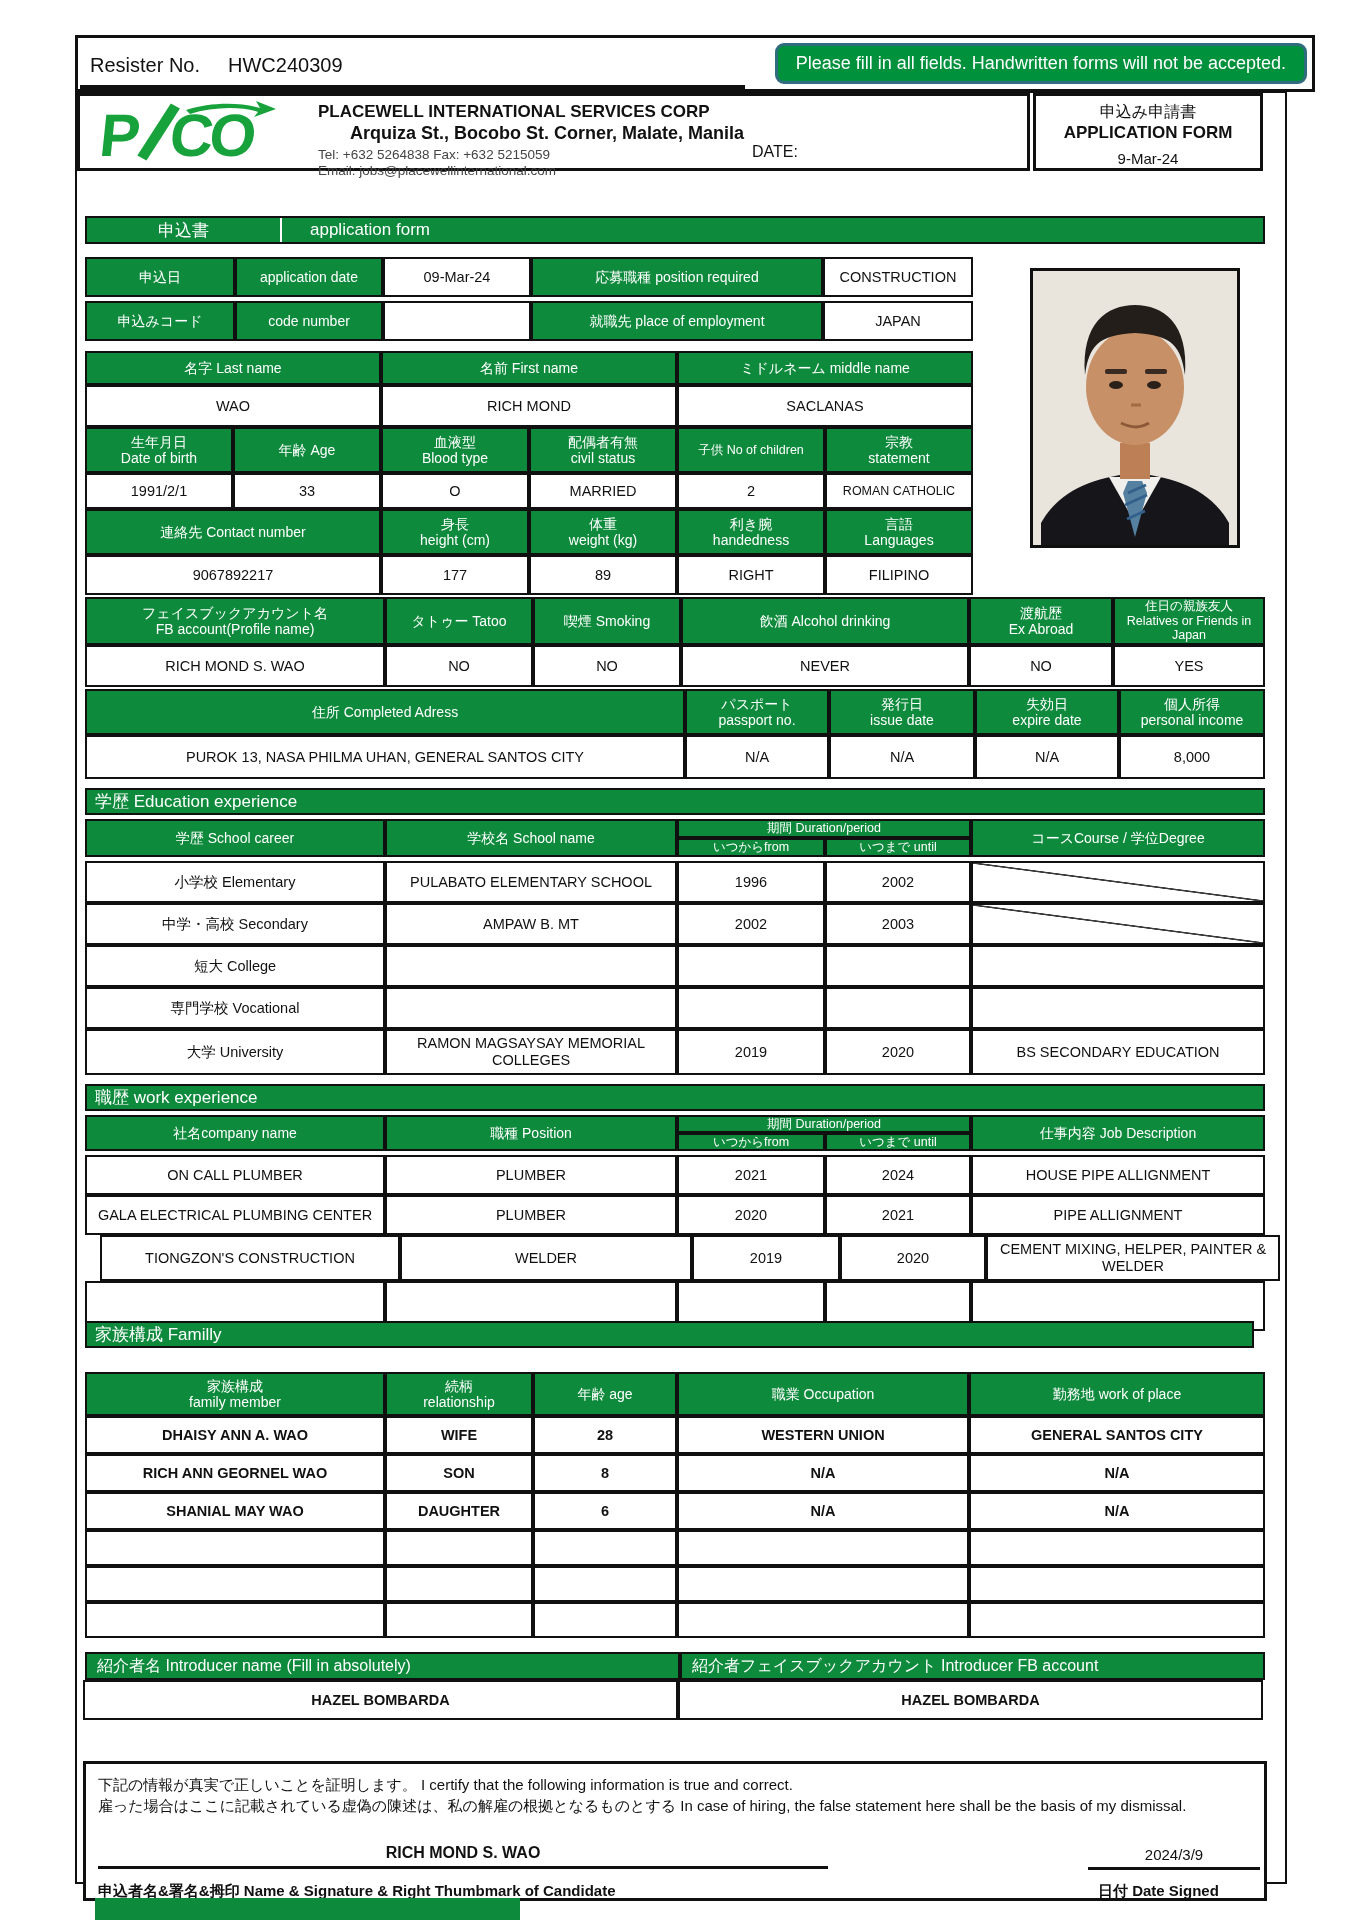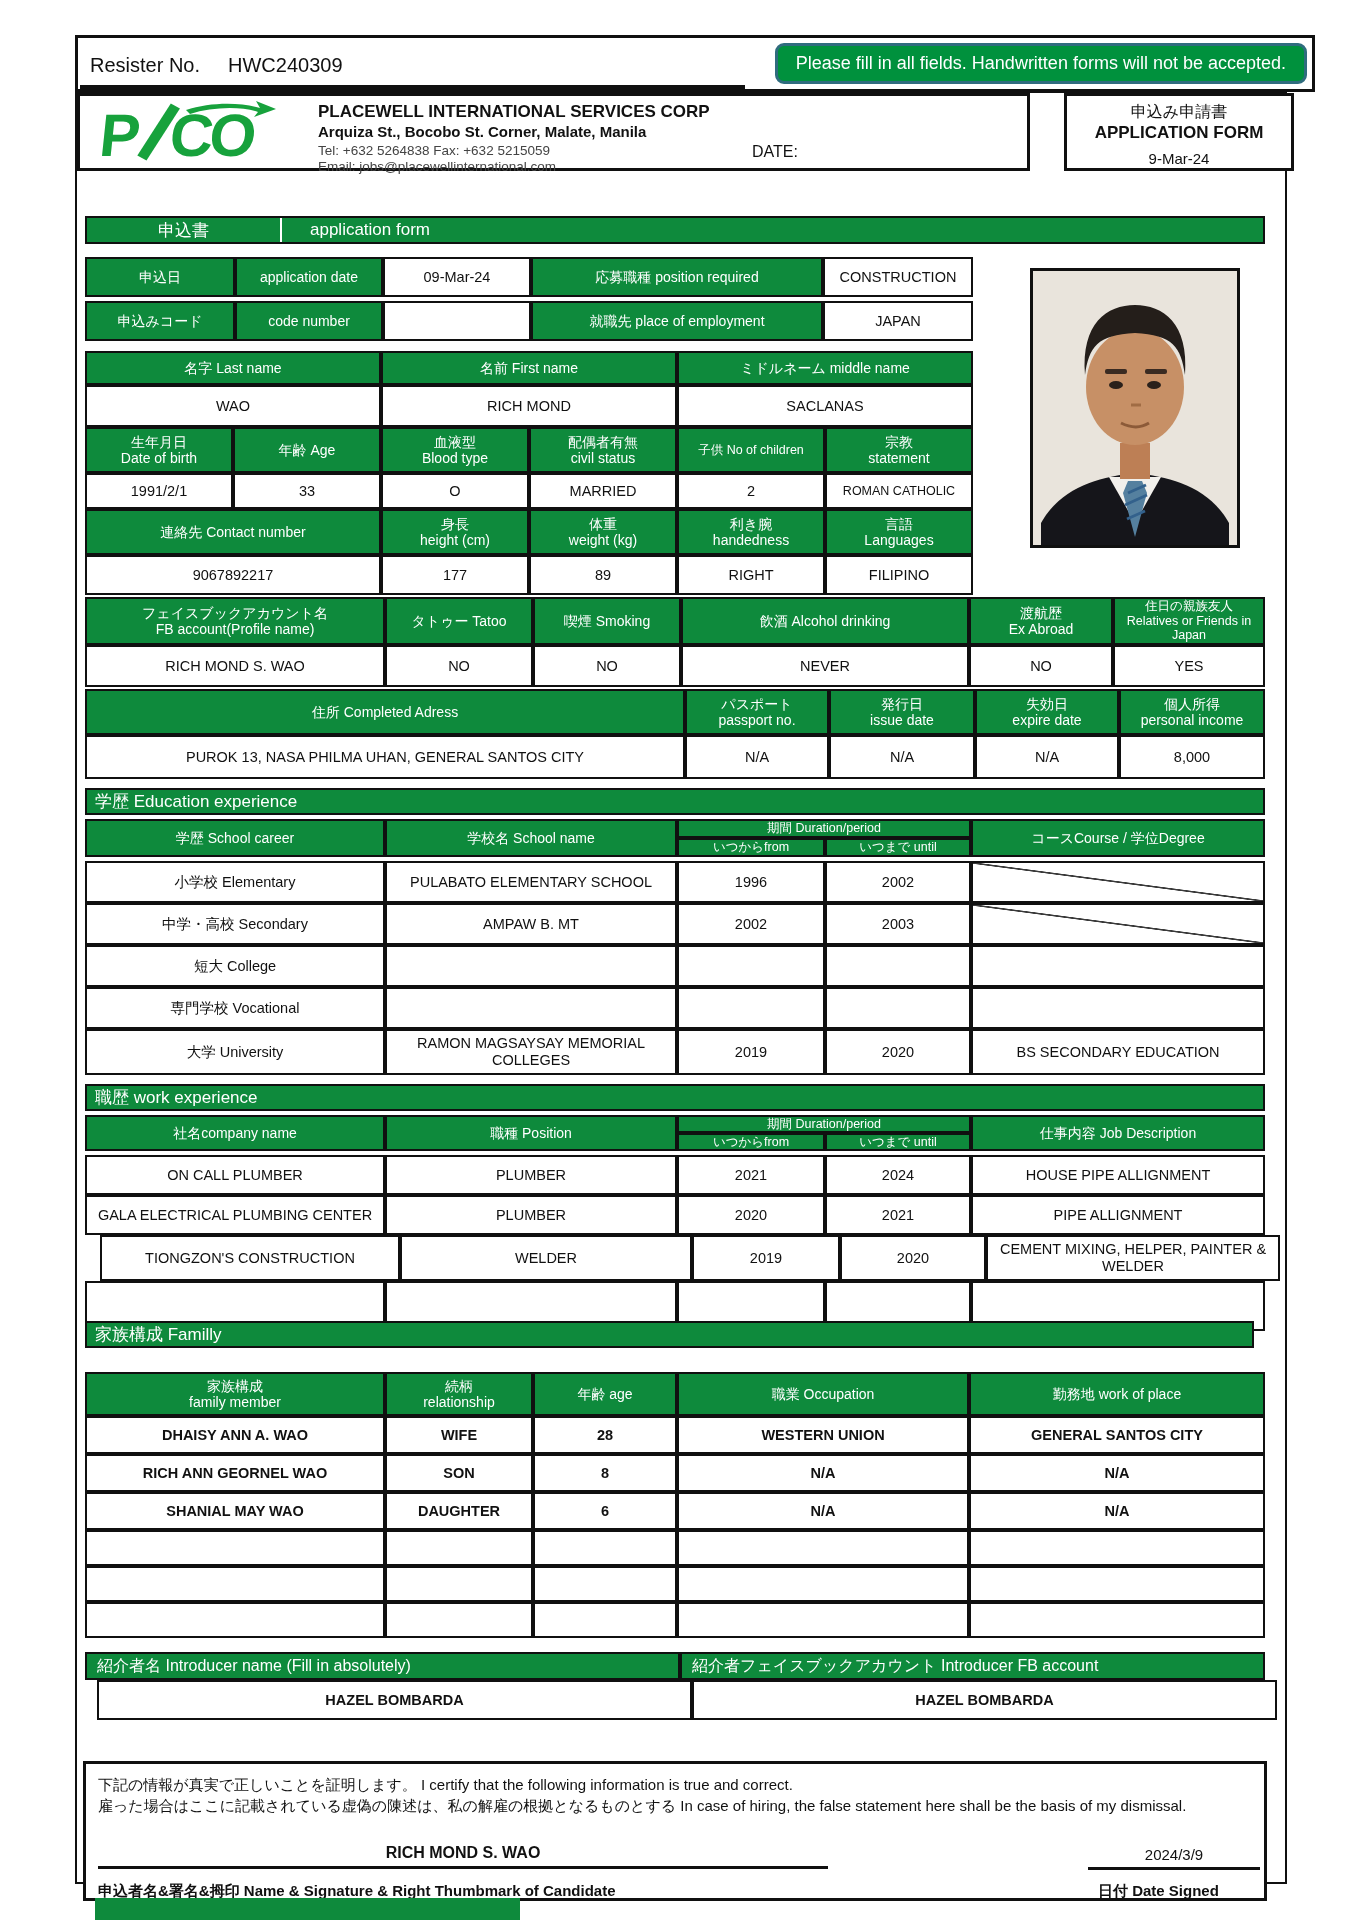--- a/index.html
+++ b/index.html
@@ -34,25 +34,25 @@
   #reg-underline{ position:absolute; left:2px; top:47px; width:665px; height:4px; background:var(--ink); }
   #notice{
     position:absolute; right:5px; top:5px; height:41px; display:flex; align-items:center;
     padding:0 18px; background:var(--bgreen); border:3px solid var(--bborder); border-radius:9px;
     color:#fff; font-size:18px;
   }
   #headerbox{ left:77px; top:93px; width:953px; height:78px; border:3px solid var(--ink); background:#fff; }
   #logo{ position:absolute; left:10px; top:4px; width:218px; height:64px; }
   #companyblock{ position:absolute; left:238px; top:6px; }
   #company-name{ font-size:17px; font-weight:bold; }
-  #company-address{ font-size:15px; font-weight:bold; margin-top:1px; }
+  #company-address{ font-size:18px; font-weight:bold; margin-top:1px;margin-left:32px; }
   #company-telfax{ font-size:13.5px; color:#444; margin-top:3px; }
   #company-email{ font-size:13.5px; color:#444; margin-top:1px; }
   #date-label{ position:absolute; left:672px; top:47px; font-size:16px; }
-  #titlebox{ left:1064px; top:93px; width:230px; height:78px; border:3px solid var(--ink); background:#fff; text-align:center; padding-top:6px; }
+  #titlebox{ left:1033px; top:93px; width:230px; height:78px; border:3px solid var(--ink); background:#fff; text-align:center; padding-top:6px; }
   #title-jp{ font-size:16px; }
   #title-en{ font-size:17px; font-weight:bold; }
   #title-date{ font-size:15px; margin-top:7px; }
   #photo{ left:1030px; top:268px; width:210px; height:280px; border:3px solid var(--ink); background:#e9e4dc; }
   #certify{ left:83px; top:1744px; width:1184px; height:140px; border:3px solid var(--ink); background:#fff; font-size:15px;margin-top:17px; }
   #cert-line1{ position:absolute; left:12px; top:12px; }
   #cert-line2{ position:absolute; left:12px; top:33px; }
   #sig-name{ position:absolute; left:12px; top:80px; width:730px; text-align:center; font-weight:bold; font-size:16px; border-bottom:3px solid var(--ink); padding-bottom:4px; }
   #sig-date{ position:absolute; left:1002px; top:82px; width:172px; text-align:center; font-size:15px; border-bottom:3px solid var(--ink); padding-bottom:4px; }
   #sig-label{ position:absolute; left:12px; top:118px; font-weight:bold; font-size:15px; }
@@ -369,21 +369,21 @@
   <div class="c w"></div>
   <div class="c w"></div>
   <div class="c w"></div>
   <div class="c w"></div>
 </div>
 
 <div class="grid" style="left:85px;top:1652px;width:1180px;height:28px;grid-template-columns:595px 585px">
   <div class="c g left">紹介者名  Introducer name    (Fill in absolutely)</div>
   <div class="c g left">紹介者フェイスブックアカウント  Introducer FB account</div>
 </div>
-<div class="grid" style="left:97px;top:1680px;width:1084px;height:40px;grid-template-columns:595px 585px">
+<div class="grid" style="left:83px;top:1680px;width:1084px;height:40px;grid-template-columns:595px 585px">
   <div class="c w b">HAZEL BOMBARDA</div>
   <div class="c w b">HAZEL BOMBARDA</div>
 </div>
 
 <div id="certify" class="abs">
   <div id="cert-line1">下記の情報が真実で正しいことを証明します。 I certify that the following information is true and correct.</div>
   <div id="cert-line2">雇った場合はここに記載されている虚偽の陳述は、私の解雇の根拠となるものとする  In case of hiring, the false statement here shall be the basis of my dismissal.</div>
   <div id="sig-name">RICH MOND S. WAO</div>
   <div id="sig-date">2024/3/9</div>
   <div id="sig-label">申込者名&amp;署名&amp;拇印  Name &amp; Signature &amp; Right Thumbmark of Candidate</div>

